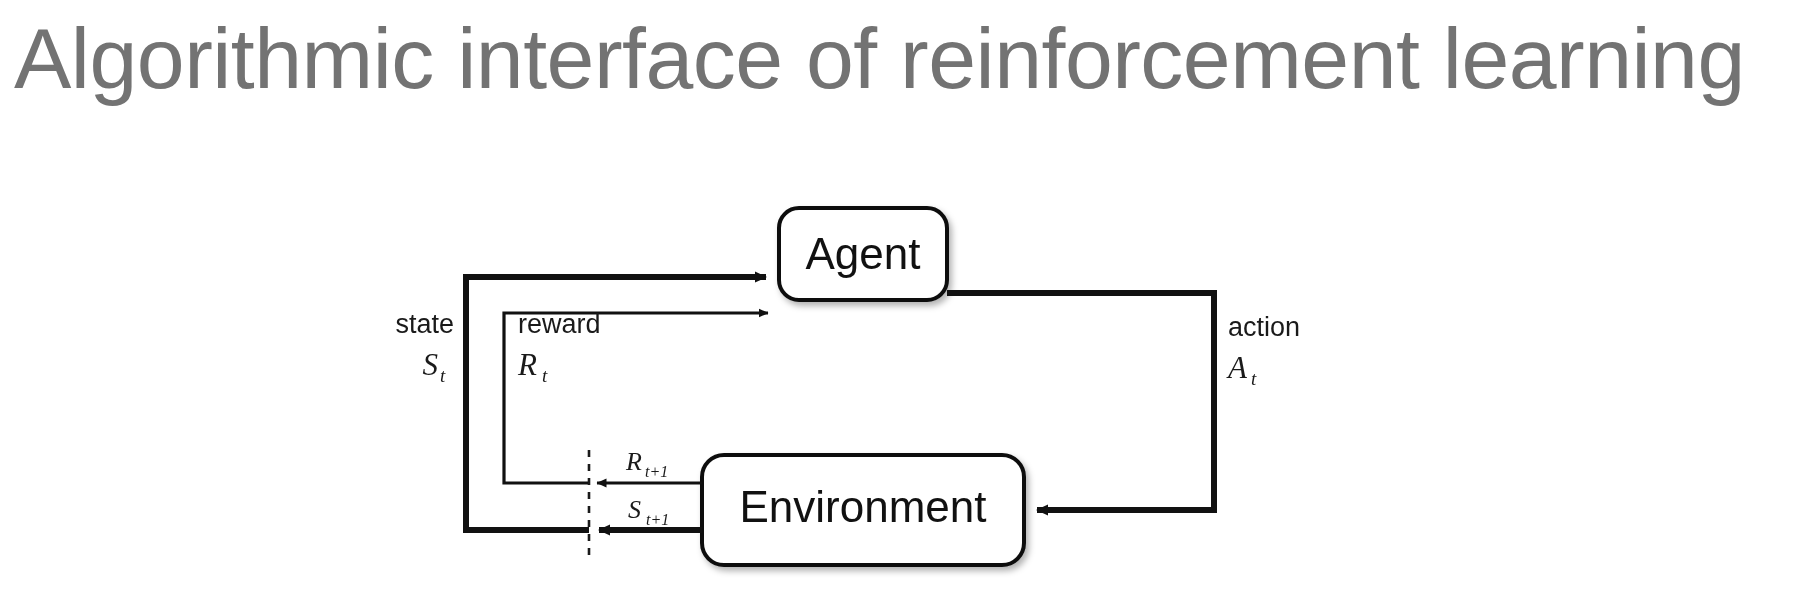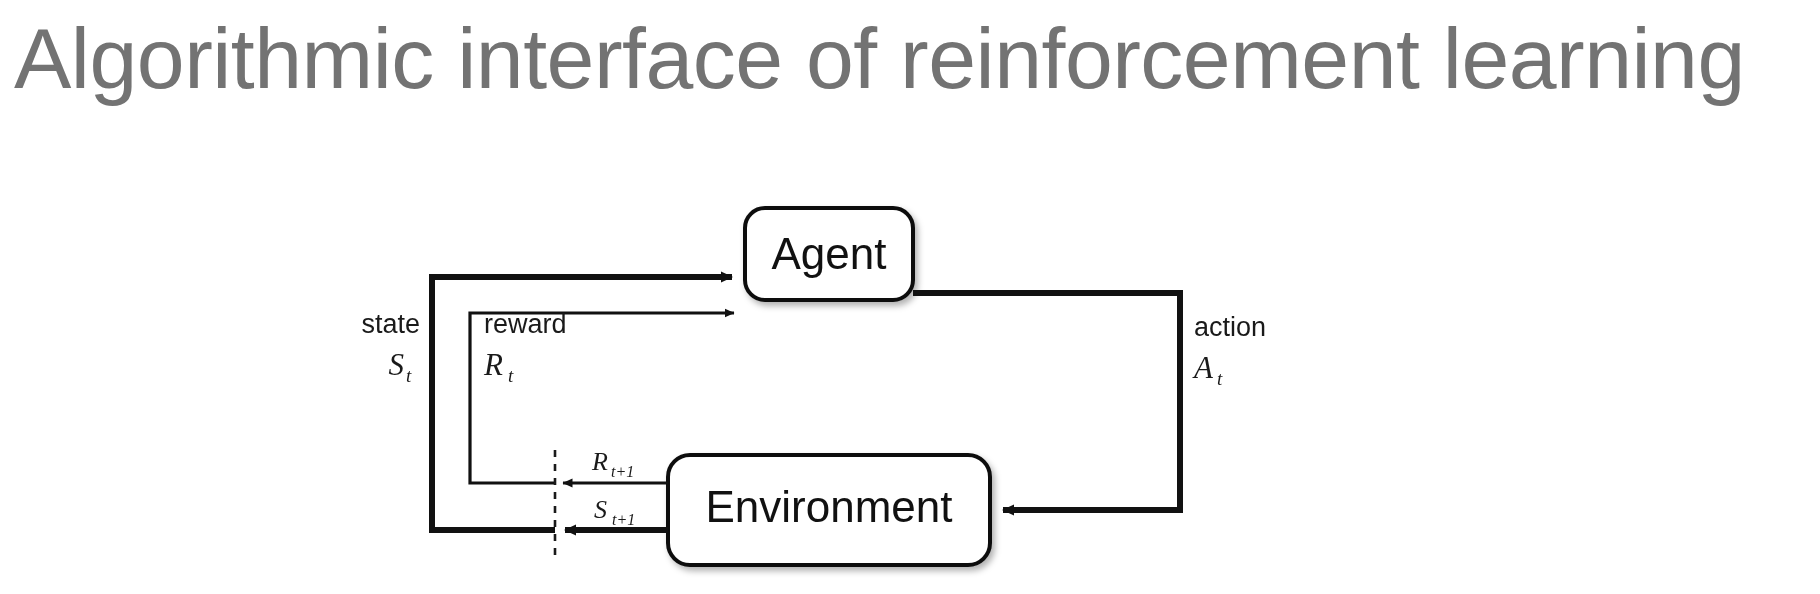--- a/index.html
+++ b/index.html
@@ -32,20 +32,21 @@
     letter-spacing: -0.5px;
     color: #737373;
     white-space: nowrap;
   }
   #diagram-wrap {
     position: absolute;
     left: 0px;
     top: 150px;
     width: 1420px;
     height: 444px;
+    padding-left: 34px;
   }
   svg#rl-diagram {
     display: block;
     width: 1420px;
     height: 444px;
   }
   .box-label {
     font-family: "Liberation Sans", sans-serif;
     font-size: 44px;
     fill: #111111;

